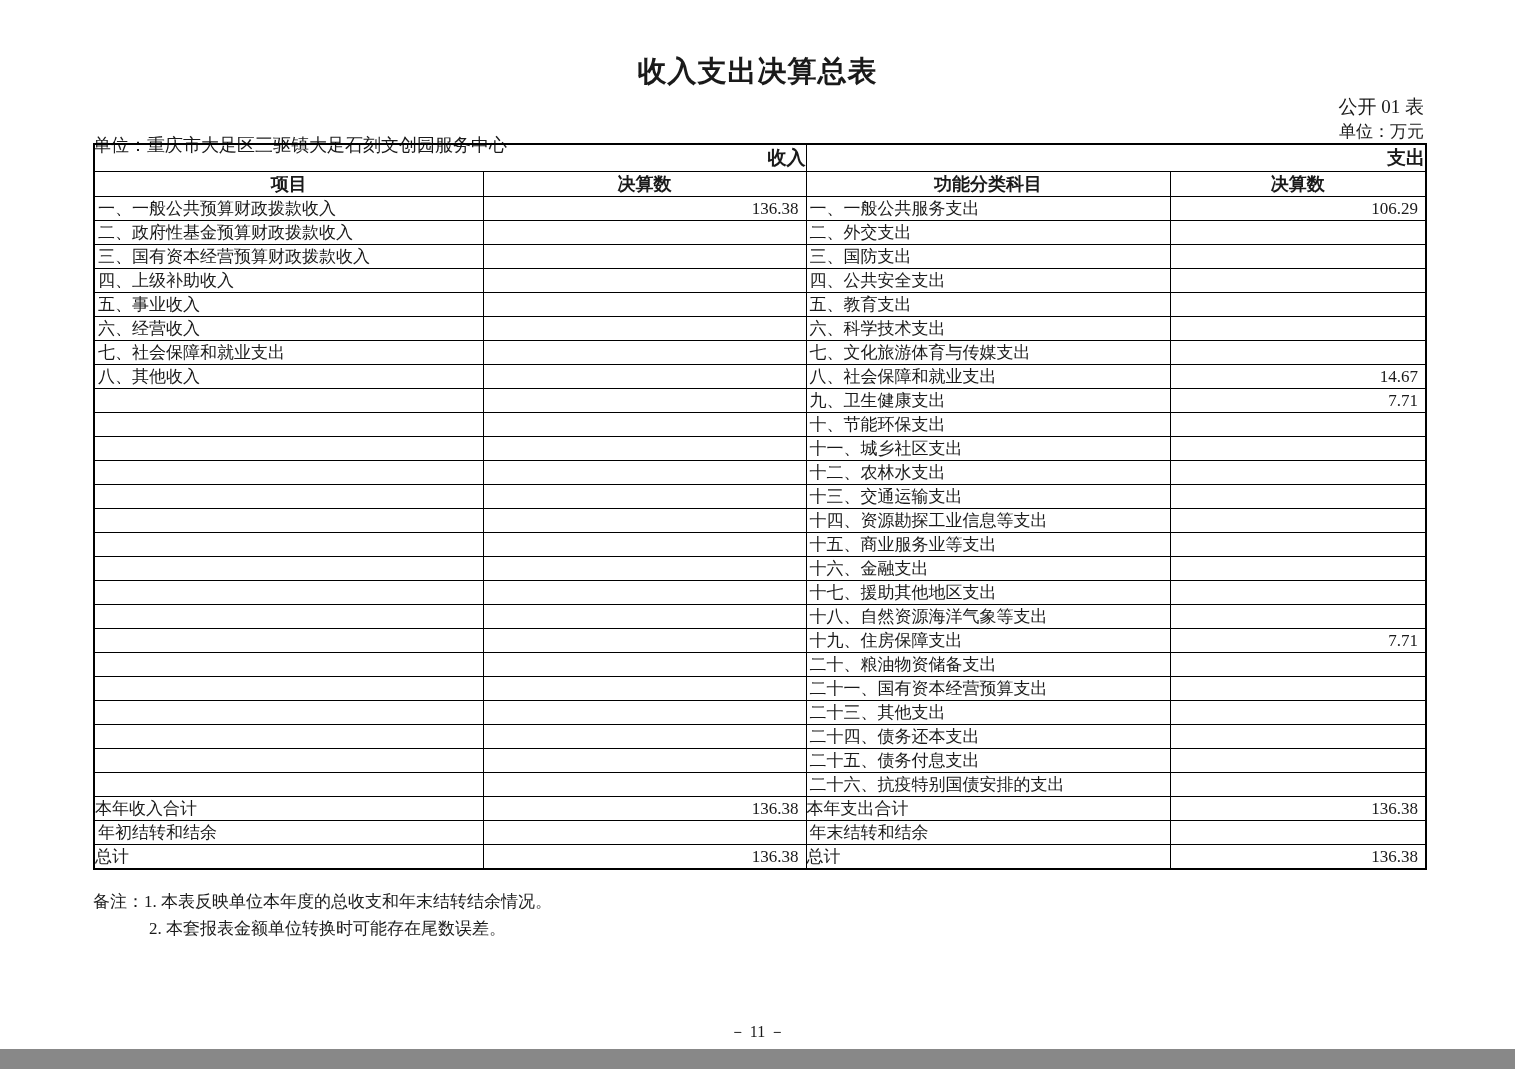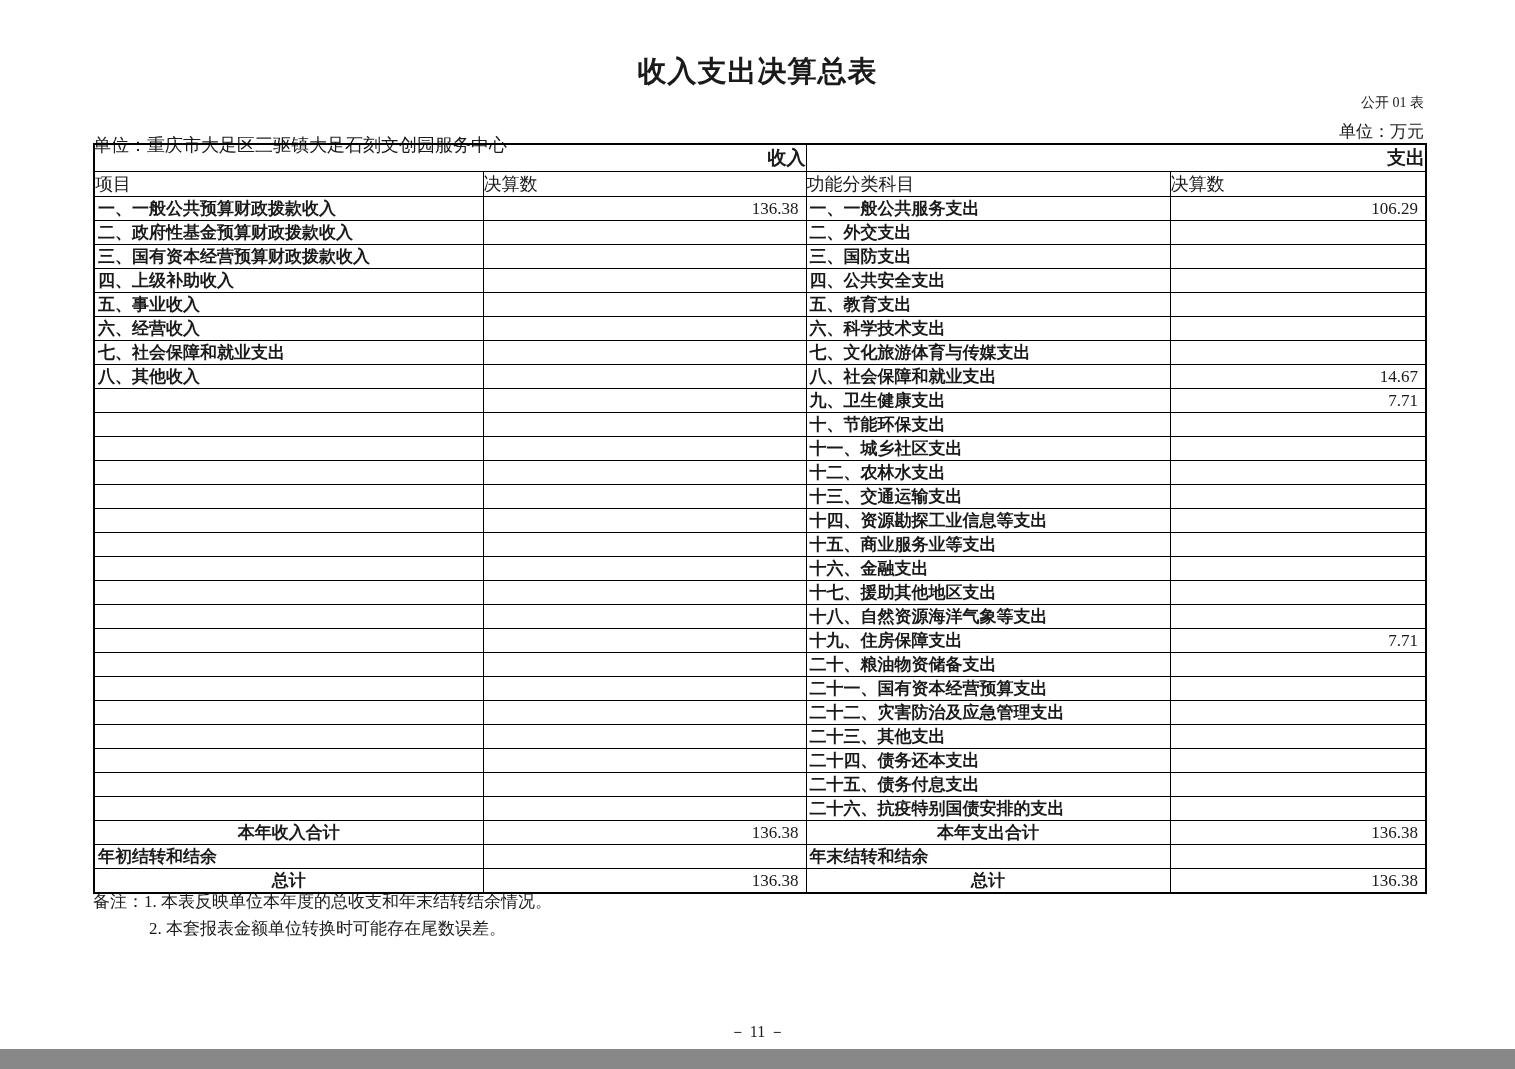--- a/index.html
+++ b/index.html
@@ -8,38 +8,38 @@
     position:relative; width:1515px; height:1049px;
     background:#ffffff; color:#1a1a1a; overflow:hidden;
     font-family:"Liberation Serif", serif;
     margin:0 auto;
   }
   .title {
     position:absolute; top:52px; left:0; width:100%;
     text-align:center; font-size:29px; font-weight:bold;
     letter-spacing:1px;
   }
-  .meta-public { position:absolute; top:94px; right:91px; font-size:14px; }
+  .meta-public { position:absolute; top:94px; right:91px; font-size:19px; }
   .meta-unit   { position:absolute; top:120px; left:93px;  font-size:18px;margin-top:13px; }
   .meta-curr   { position:absolute; top:120px; right:91px; font-size:17px; }
 
   .tbl-wrap { position:absolute; left:93px; top:143px; width:1332px; }
   table { border-collapse:collapse; table-layout:fixed; width:100%; }
   table, td, th { border:1px solid #000; }
   table { border-width:2px; }
   .hdr-section td { height:25px; text-align:right; font-weight:bold; font-size:19px;
                     font-family:"Liberation Sans", sans-serif; }
-  .hdr-cols td { height:25px; font-weight:normal; font-size:18px;
+  .hdr-cols td { height:25px; text-align:center; font-weight:bold; font-size:18px;
                  font-family:"Liberation Sans", sans-serif; }
   tr.body-row td { height:23.5px; overflow:hidden; white-space:nowrap; }
   td.item {
     font-family:"Liberation Sans", sans-serif;
-    font-weight:bold; font-size:17px; text-align:left; padding-left:3px;
-  }
-  td.item.center { text-align:center; padding-left:0; }
+    font-weight:normal; font-size:17px; text-align:left; padding-left:3px;
+  }
+  td.item.center { text-align:left; padding-left:0; }
   td.amount {
     font-family:"Liberation Serif", serif;
     font-size:17px; text-align:right; padding-right:7px;
   }
   .notes { position:absolute; left:93px; top:888px; font-size:17px; line-height:27px; }
   .notes .line2 { padding-left:56px; }
   .pageno { position:absolute; top:1022px; left:0; width:100%; text-align:center; font-size:16px; }
 </style>
 </head>
 <body>
@@ -195,26 +195,20 @@
           </tr>
           <tr class="body-row">
             <td class="item"></td>
             <td class="amount"></td>
             <td class="item">二十一、国有资本经营预算支出</td>
             <td class="amount"></td>
           </tr>
           <tr class="body-row">
             <td class="item"></td>
             <td class="amount"></td>
-            <td class="item">二十二、灾害防治及应急管理支出</td>
-            <td class="amount"></td>
-          </tr>
-          <tr class="body-row">
-            <td class="item"></td>
-            <td class="amount"></td>
             <td class="item">二十三、其他支出</td>
             <td class="amount"></td>
           </tr>
           <tr class="body-row">
             <td class="item"></td>
             <td class="amount"></td>
             <td class="item">二十四、债务还本支出</td>
             <td class="amount"></td>
           </tr>
           <tr class="body-row">

